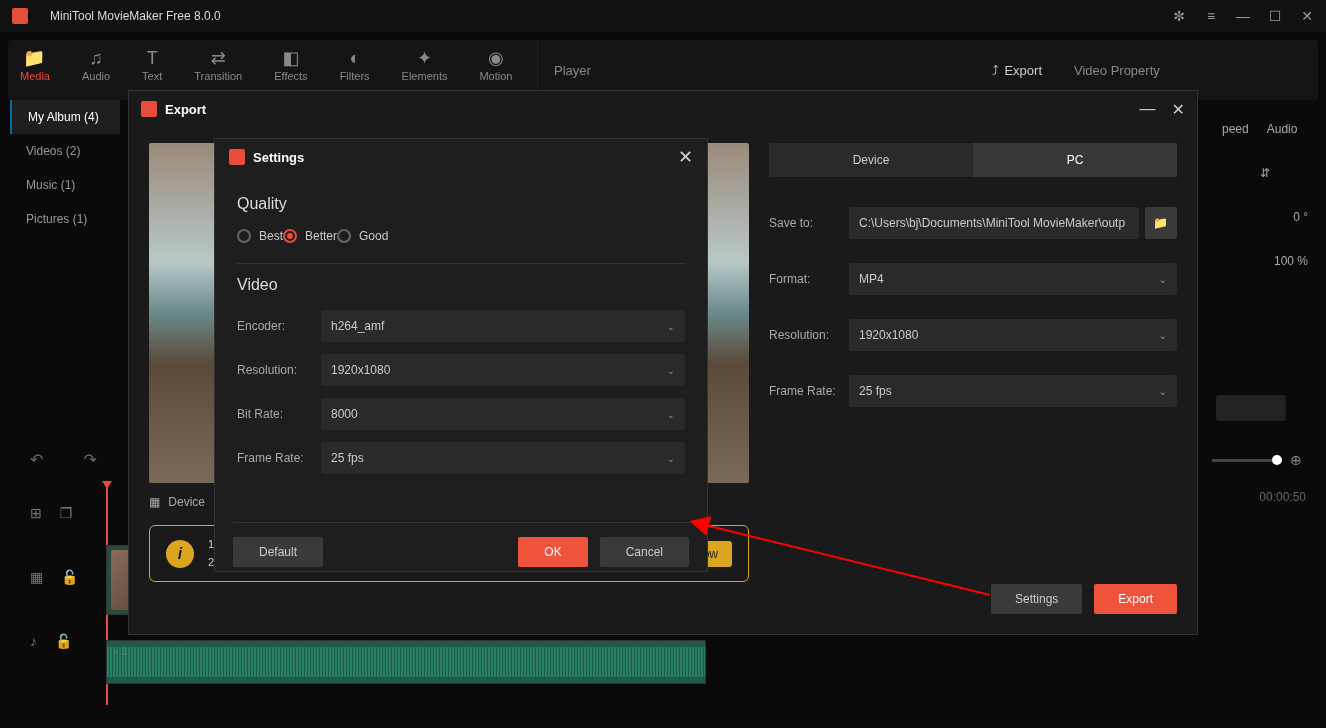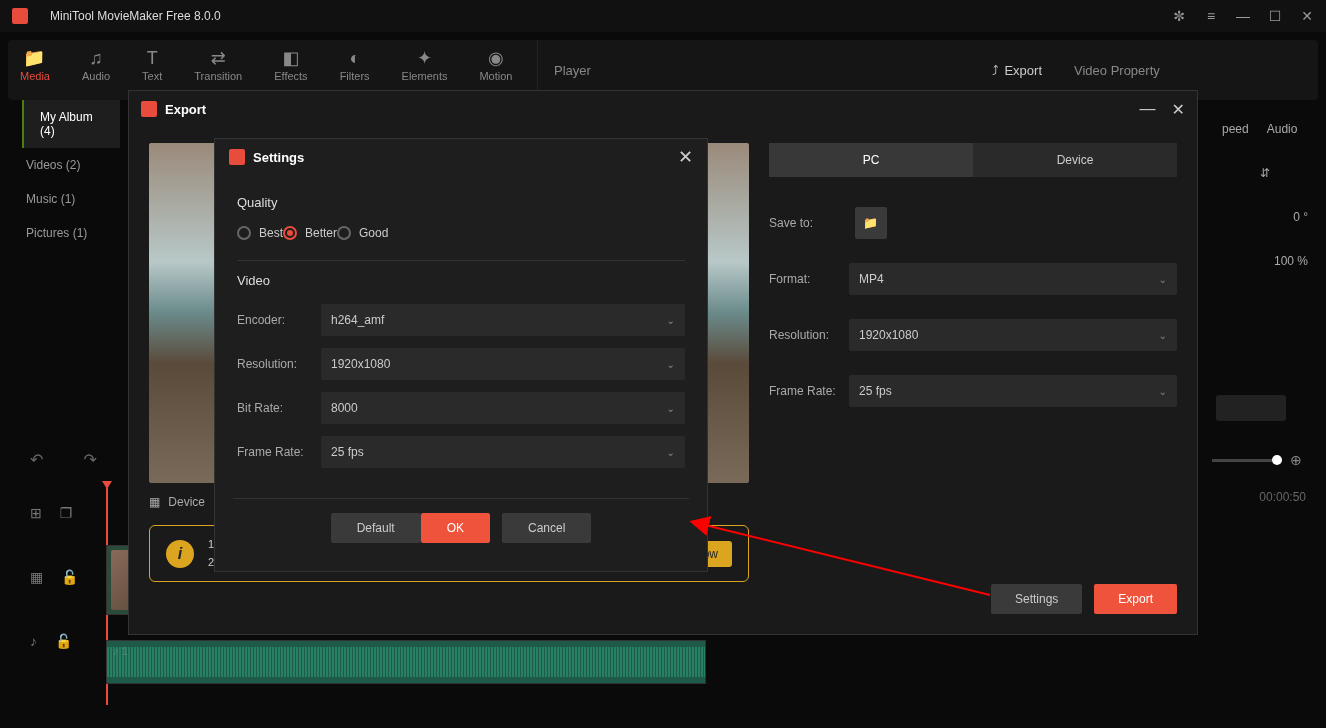--- a/index.html
+++ b/index.html
@@ -19,21 +19,21 @@
 .tool-tab { display: flex; flex-direction: column; align-items: center; gap: 2px; font-size: 11px; color: #888; cursor: pointer; }
 .tool-tab.active { color: #e74c3c; }
 .tool-tab .icon { font-size: 18px; height: 20px; display: flex; align-items: center; }
 .player-section { flex: 1; display: flex; align-items: center; padding: 0 16px; color: #888; font-size: 13px; justify-content: space-between; }
 .export-toolbar-btn { display: flex; align-items: center; gap: 6px; color: #ccc; cursor: pointer; }
 .video-property { width: 260px; display: flex; align-items: center; padding: 0 16px; font-size: 13px; color: #888; }
 
 
 .album-list { position: absolute; left: 10px; top: 100px; width: 110px; }
 .album-item { padding: 10px 16px; font-size: 12px; color: #999; }
-.album-item.active { background: #1e1e1e; color: #fff; border-left: 2px solid #4d7c0f; margin-left: 12px; }
+.album-item.active { background: #1e1e1e; color: #fff; border-left: 2px solid #0369a1; }
 
 
 .undo-redo { position: absolute; left: 30px; top: 450px; display: flex; gap: 40px; }
 .undo-redo span { color: #666; font-size: 16px; cursor: pointer; }
 
 
 .timeline-area { position: absolute; left: 10px; top: 485px; right: 10px; }
 .timeline-icons { position: absolute; left: 20px; top: 20px; display: flex; flex-direction: column; gap: 48px; color: #777; font-size: 14px; }
 .timeline-icons .row { display: flex; gap: 18px; }
 .playhead-line { position: absolute; left: 96px; top: 0; width: 2px; height: 220px; background: #e74c3c; }
@@ -85,30 +85,30 @@
 .btn-default { background: #3a3a3a; color: #ccc; }
 .btn-primary { background: #f0533c; color: #fff; }
 
 
 .settings-dialog { position: absolute; left: 214px; top: 138px; width: 494px; height: 434px; background: #1e1e1e; border: 1px solid #333; z-index: 10; }
 .settings-header { height: 36px; display: flex; align-items: center; padding: 0 14px; }
 .settings-header .icon { width: 16px; height: 16px; background: #e74c3c; border-radius: 2px; margin-right: 8px; }
 .settings-header .title { font-weight: bold; font-size: 13px; color: #fff; flex: 1; }
 .settings-header .close { color: #ccc; font-size: 18px; cursor: pointer; }
 .settings-body { padding: 8px 22px; }
-.section-title { font-size: 13px; color: #ddd; margin: 12px 0 16px 0; }
+.section-title { font-size: 16px; color: #ddd; margin: 12px 0 16px 0; }
 .radio-row { display: flex; padding-bottom: 20px; border-bottom: 1px solid #333; margin-bottom: 8px; }
 .radio-opt { display: flex; align-items: center; gap: 8px; font-size: 12px; color: #ccc; cursor: pointer; }
 .radio-circle { width: 14px; height: 14px; border: 2px solid #666; border-radius: 50%; display: flex; align-items: center; justify-content: center; }
 .radio-opt.selected .radio-circle { border-color: #e74c3c; }
 .radio-opt.selected .radio-circle::after { content: ''; width: 6px; height: 6px; background: #e74c3c; border-radius: 50%; }
 .settings-form-row { display: flex; align-items: center; margin-bottom: 12px; font-size: 12px; }
 .settings-form-row label { width: 84px; color: #aaa; }
 .settings-form-row .input { flex: 1; background: #2a2a2a; border: none; color: #ccc; padding: 8px 10px; font-size: 12px; height: 32px; display: flex; align-items: center; justify-content: space-between; border-radius: 2px; gap: 13px; }
-.settings-footer { position: absolute; left: 18px; right: 18px; bottom: 28px; display: flex; justify-content: center; border-top: 1px solid #333; padding-top: 14px; }
+.settings-footer { position: absolute; left: 18px; right: 18px; bottom: 4px; display: flex; justify-content: space-between; border-top: 1px solid #333; padding-top: 14px; }
 .settings-footer .right { display: flex; gap: 12px; }
 .btn-sm { padding: 8px 26px; font-size: 12px; border: none; border-radius: 2px; cursor: pointer; }
 
 
 .arrow { position: absolute; pointer-events: none; z-index: 20; }
 </style>
 </head>
 <body>
 
 <div class="titlebar">
@@ -241,25 +241,28 @@
         <div class="info-icon">i</div>
         <div class="text">
           <div>1. Export the first 3 videos without length limit.</div>
           <div>2. Afterwards, export video up to 2 minutes in length.</div>
         </div>
         <button class="upgrade-btn">Upgrade Now</button>
       </div>
     </div>
     <div class="form-col">
       <div class="tab-row">
+        <button class="tab-btn">Device</button>
         <button class="tab-btn active">PC</button>
-        <button class="tab-btn">Device</button>
       </div>
       <div class="form-row">
         <label>Save to:</label>
+        <div class="input">
+            <span style="overflow:hidden;white-space:nowrap">C:\Users\bj\Documents\MiniTool MovieMaker\outp</span>
+          </div>
         <div class="browse">
             <span>📁</span>
           </div>
       </div>
       <div class="form-row">
         <label>Format:</label>
         <div class="input">
             <span>MP4</span>
             <span class="chev">⌄</span>
           </div>

